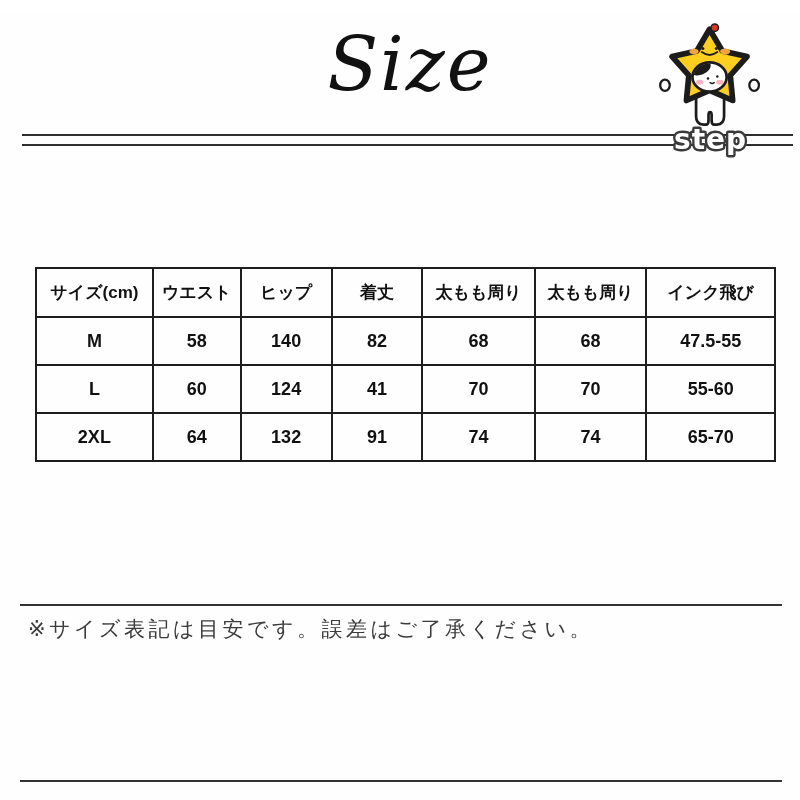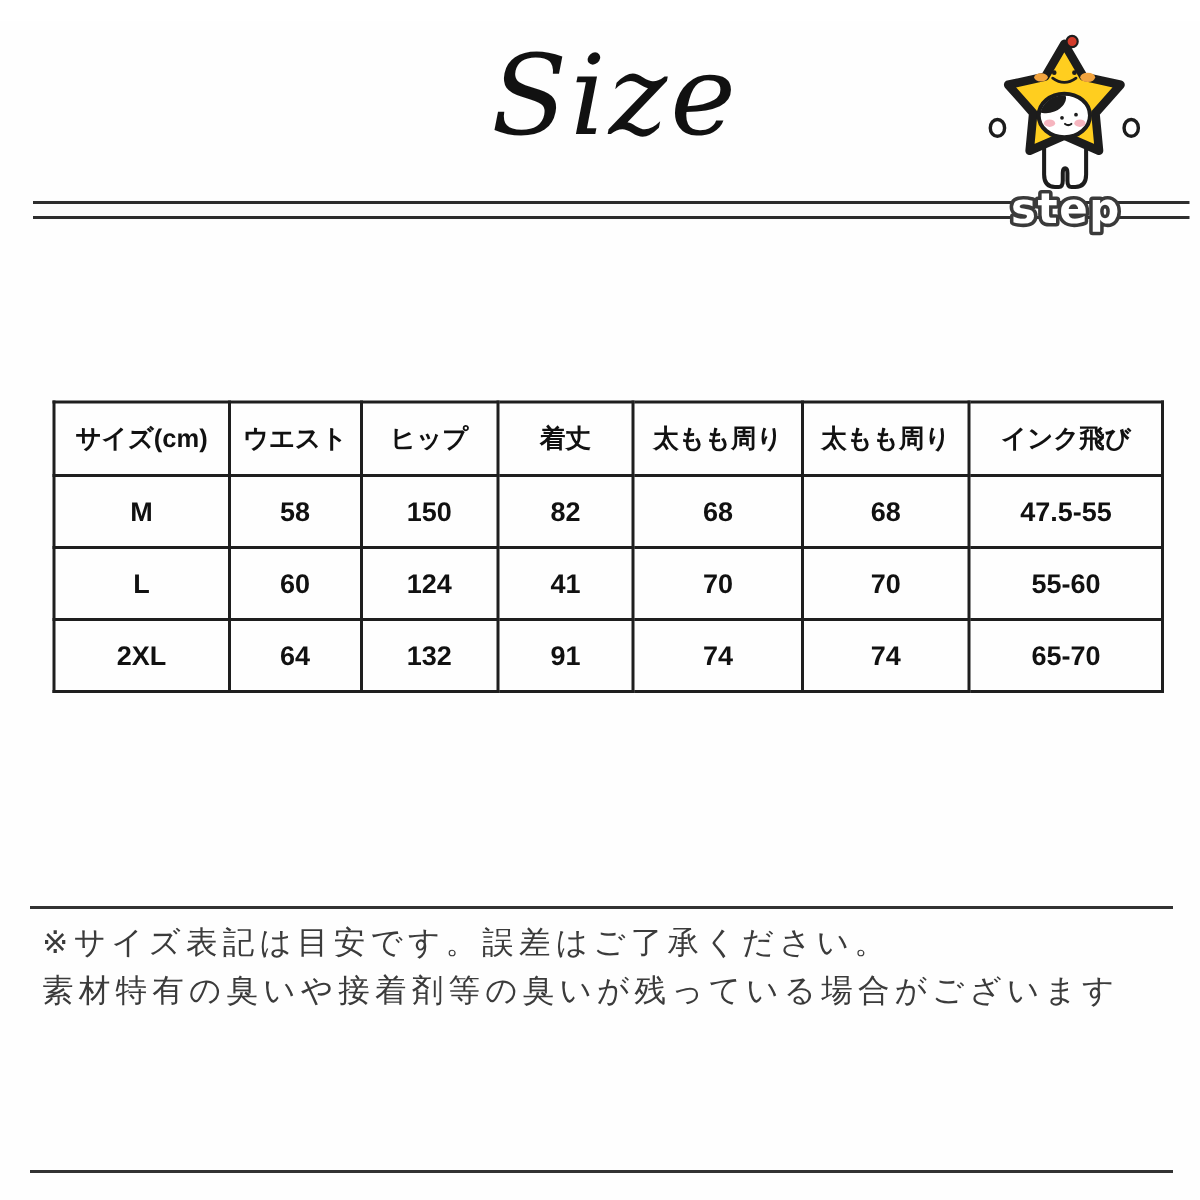--- a/index.html
+++ b/index.html
@@ -109,21 +109,21 @@
         <th>着丈</th>
         <th>太もも周り</th>
         <th>太もも周り</th>
         <th>インク飛び</th>
       </tr>
     </thead>
     <tbody>
       <tr>
         <td>M</td>
         <td>58</td>
-        <td>150</td>
+        <td>140</td>
         <td>82</td>
         <td>68</td>
         <td>68</td>
         <td>47.5-55</td>
       </tr>
       <tr>
         <td>L</td>
         <td>60</td>
         <td>124</td>
         <td>41</td>
@@ -140,18 +140,17 @@
         <td>74</td>
         <td>65-70</td>
       </tr>
     </tbody>
   </table>
 
   <div class="note-rule-top"></div>
 
   <div class="notes">
     <div class="note-line">※サイズ表記は目安です。誤差はご了承ください。</div>
-    <div class="note-line">素材特有の臭いや接着剤等の臭いが残っている場合がございます</div>
   </div>
 
   <div class="note-rule-bottom"></div>
 
 </div>
 
 </body></html>

